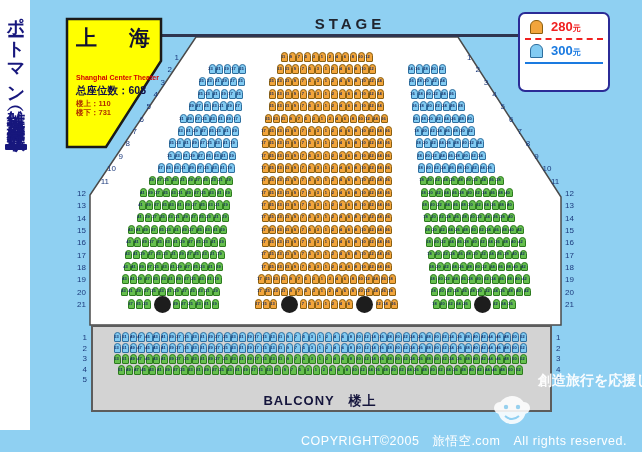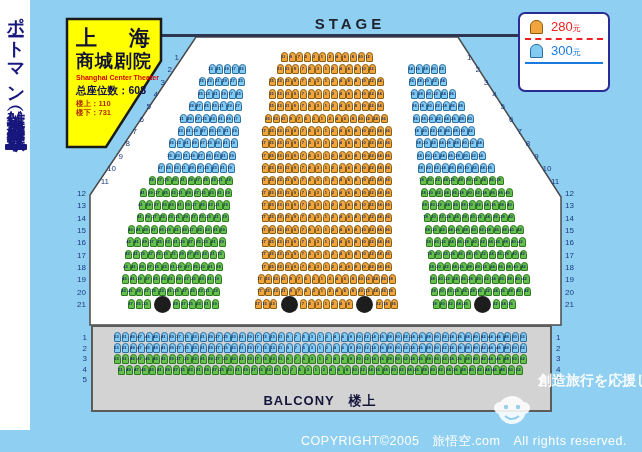--- a/index.html
+++ b/index.html
@@ -42,21 +42,21 @@
   .it-up{position:absolute;top:81px;left:10px;font-size:7.5px;font-weight:bold;color:#b03000;}
   .it-down{position:absolute;top:90px;left:10px;font-size:7.5px;font-weight:bold;color:#b03000;}
 
   .legend{
     position:absolute;left:518px;top:12px;width:92px;height:80px;z-index:5;
     background:#ffffff;border:2px solid #2b2b96;border-radius:7px;box-sizing:border-box;padding:3px 5px;
   }
   .legend-row{position:relative;height:24px;}
   .legend-seat{position:absolute;left:5px;top:3px;width:13px;height:14px;border:1px solid;
     border-radius:6px 6px 1px 1px;box-sizing:border-box;}
-  .legend-price{position:absolute;left:26px;top:2px;font-size:13px;font-weight:normal;}
+  .legend-price{position:absolute;left:26px;top:2px;font-size:13px;font-weight:bold;}
   .legend-price .unit{font-size:8px;}
   .legend-line{position:absolute;left:0;right:0;bottom:1px;height:0;}
 
   #seat-layer{position:absolute;left:0;top:0;width:642px;height:452px;z-index:2;}
   .seat{
     position:absolute;width:7px;height:9.5px;box-sizing:border-box;
     border:1px solid;border-radius:3.5px 3.5px 1px 1px;
     display:flex;align-items:center;justify-content:center;overflow:visible;
   }
   .seat>span{
@@ -97,21 +97,20 @@
 <div class="balcony-label">BALCONY　楼上</div>
 
 <svg class="infobox-svg" width="100" height="132" viewBox="0 0 100 132">
   <polygon points="2,2 96,2 96,44 41,130 2,130" fill="#ffff00" stroke="#1a1a1a" stroke-width="2.5"></polygon>
 </svg>
 <div class="infotext">
   <div class="it-name">
     <span>上</span>
     <span>海</span>
   </div>
-  <div class="it-name2">商城剧院</div>
   <div class="it-en">Shanghai Center Theater</div>
   <div class="it-total">总座位数：608</div>
   <div class="it-up">楼上：110</div>
   <div class="it-down">楼下：731</div>
 </div>
 
 <div class="legend">
   <div class="legend-row">
     <span class="legend-seat" style="background: rgb(242, 165, 60); border-color: rgb(138, 95, 16);"></span>
     <span class="legend-price" style="color: rgb(240, 32, 32);"><span>280</span><span class="unit">元</span></span>

